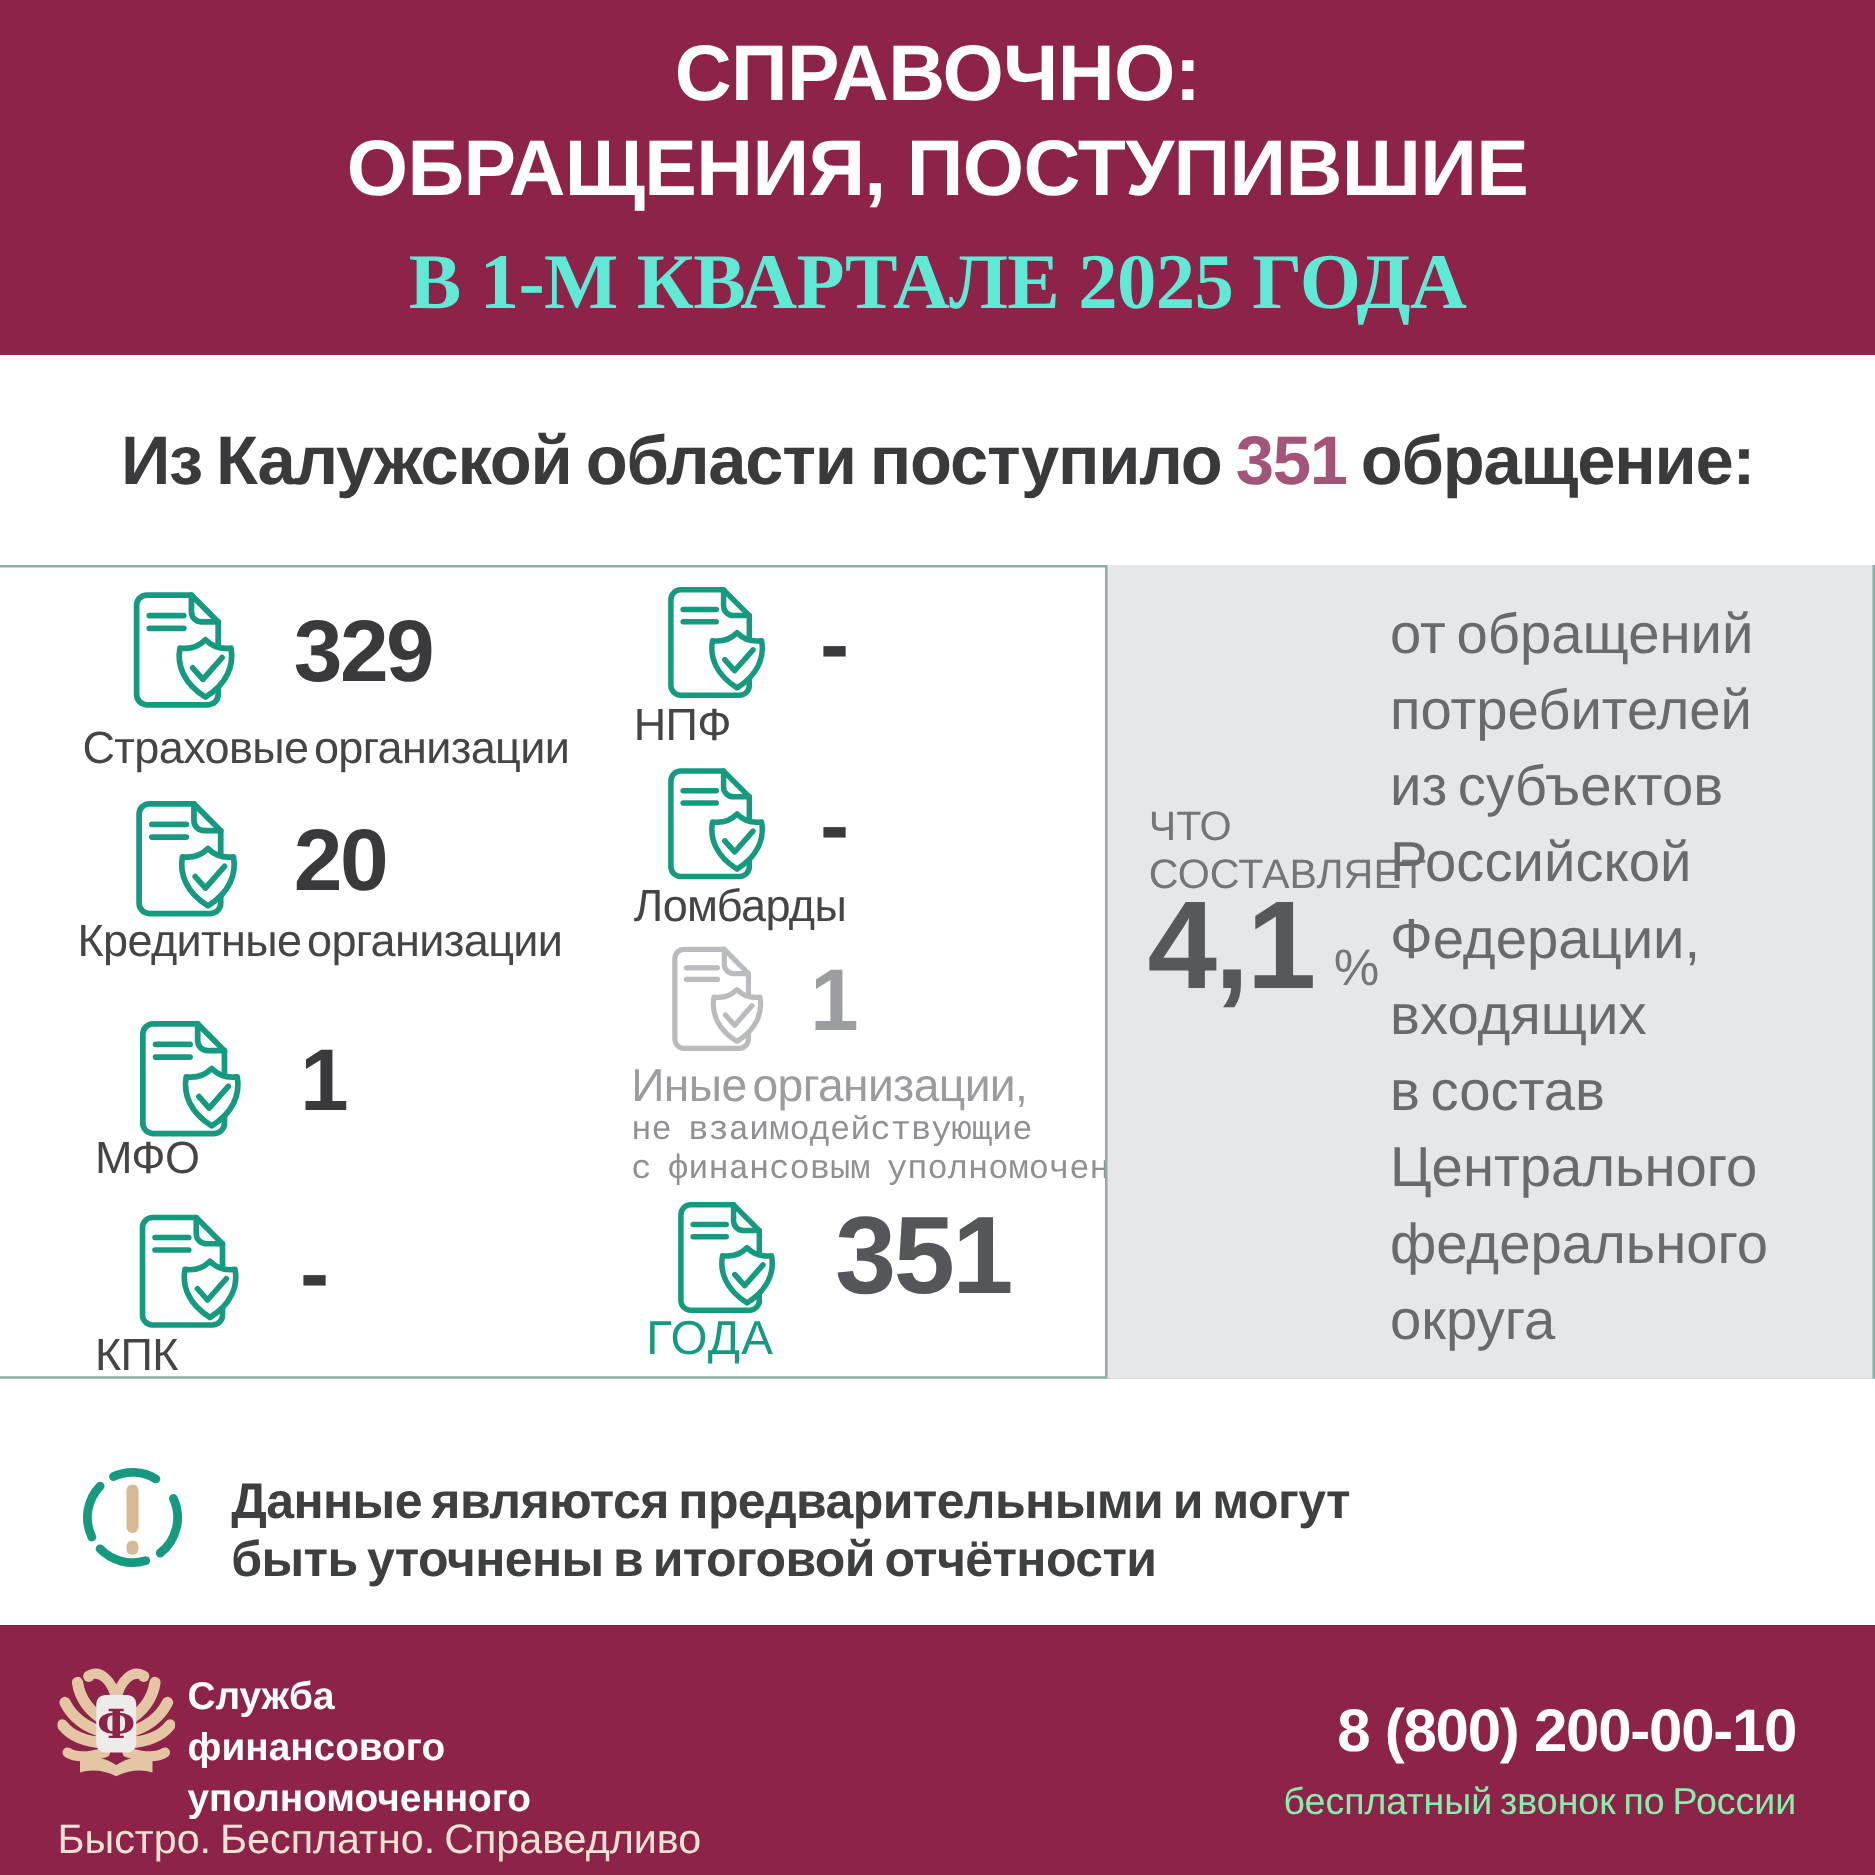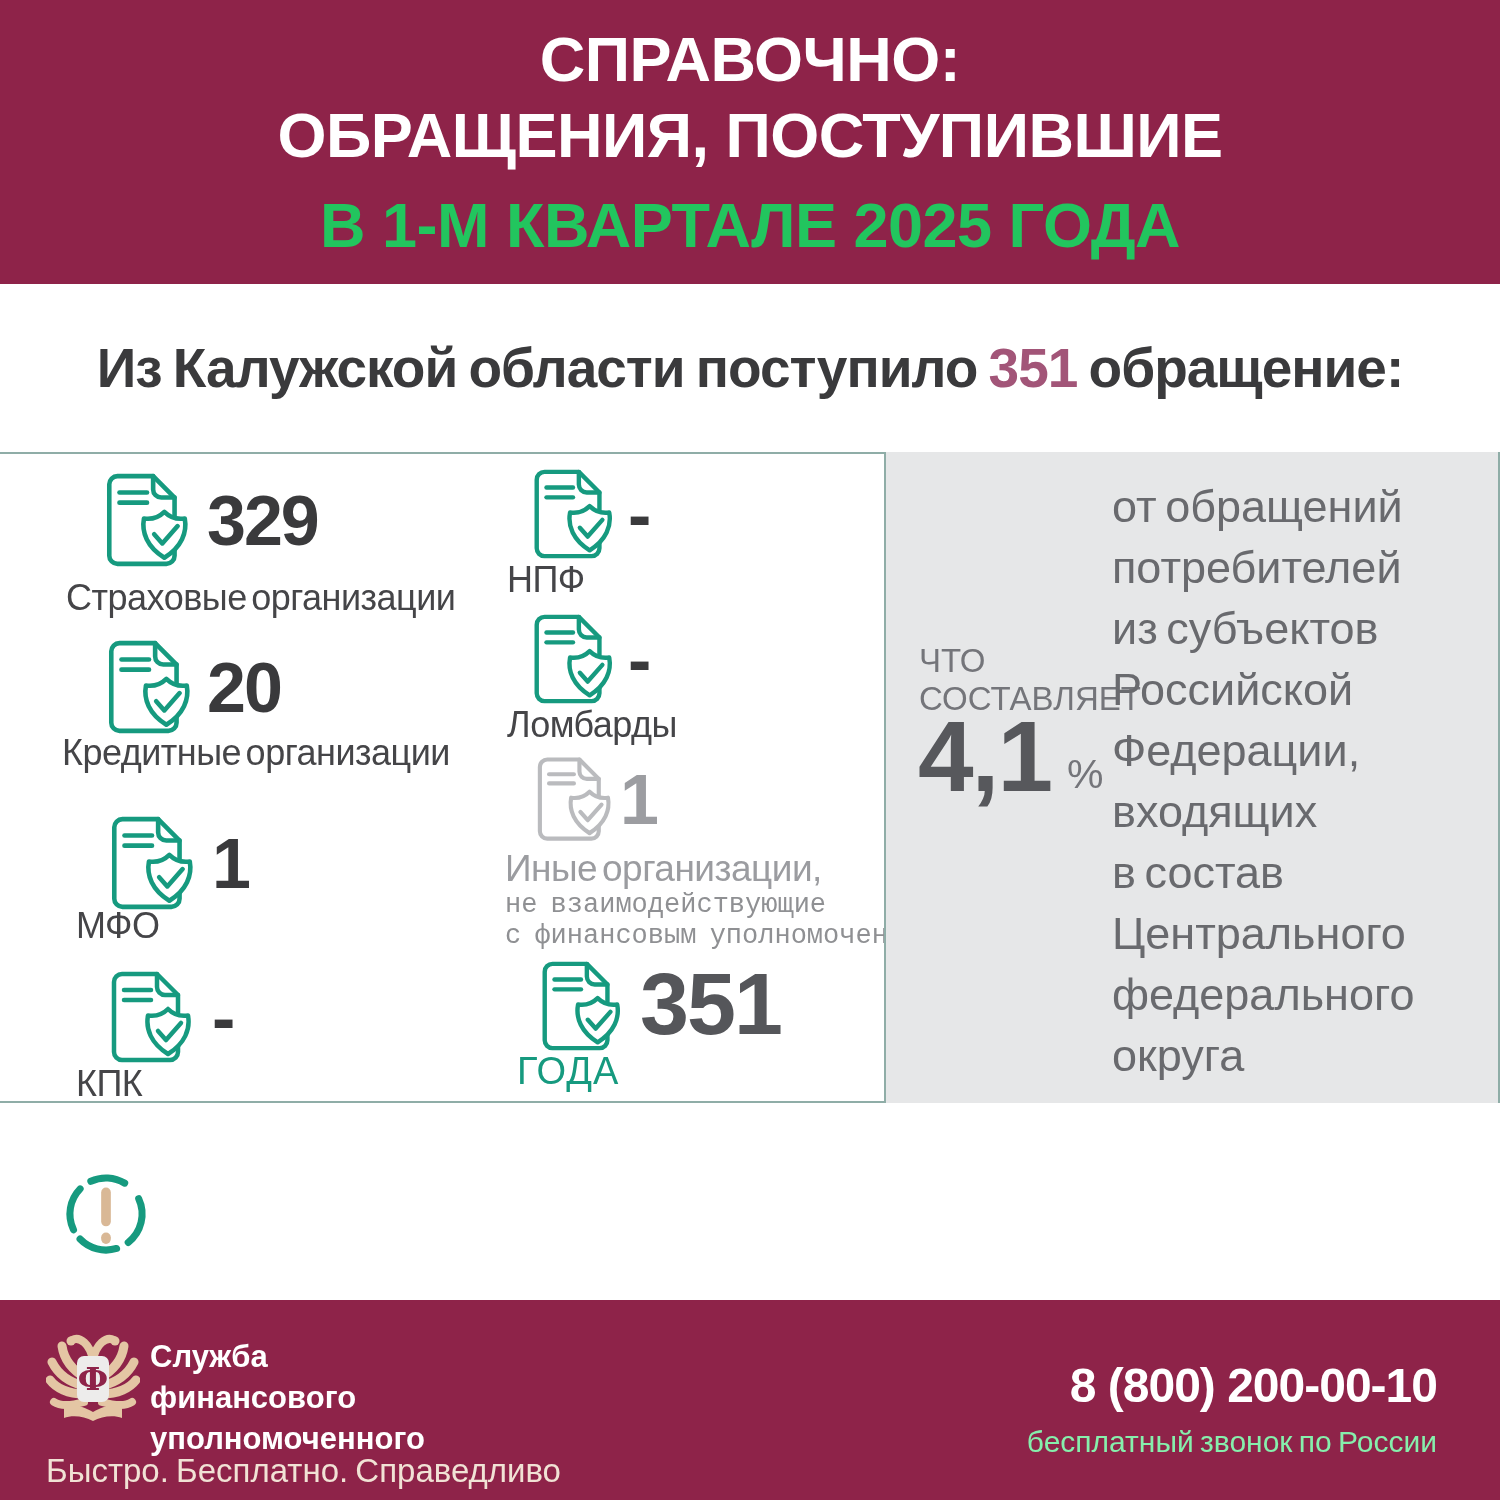--- a/index.html
+++ b/index.html
@@ -10,38 +10,38 @@
   }
   .abs{position:absolute;}
 
   
   .header{
     left:0;top:0;width:1500px;height:284px;background:#8E2349;
     display:flex;flex-direction:column;align-items:center;justify-content:center;
     row-gap:10px;text-align:center;
   }
   .hdr-line{font-size:63px;font-weight:700;color:#ffffff;line-height:1.05;letter-spacing:-0.5px;}
-  .hdr-line.accent{color:#22c55e;margin-top:14px;}
+  .hdr-line.accent{color:#5eead4;margin-top:14px;font-family:Liberation Serif, serif;}
 
   
   .title-band{
     left:0;top:284px;width:1500px;height:168px;
     display:flex;align-items:center;justify-content:center;white-space:pre;
   }
   .title{font-size:55px;font-weight:700;color:#3A3A3C;letter-spacing:-1px;word-spacing:-3px;}
   .title .count{color:#A25578;}
 
   
   .stats-band{
     left:0;top:452px;width:1500px;height:651px;box-sizing:border-box;
     border-top:2px solid #8FADA7;border-bottom:2px solid #8FADA7;background:#ffffff;
   }
   .doc-icon{color:#169A7F;}
   .doc-icon.gray{color:#BABBBE;}
-  .stat-value{font-size:70px;font-weight:700;color:#3A3A3C;letter-spacing:-2px;white-space:nowrap;}
+  .stat-value{font-size:70px;font-weight:700;color:#3A3A3C;letter-spacing:-2px;white-space:nowrap;margin-left:28px;}
   .stat-value.muted{color:#9C9DA1;}
   .stat-value.total{font-size:88px;color:#55565A;}
   .stat-label{font-size:36px;color:#454548;line-height:1.12;letter-spacing:-0.5px;word-spacing:-5px;white-space:nowrap;}
   .stat-label.muted{color:#9B9CA0;font-size:37px;}
   .stat-sublabel{font-size:27px;color:#8F9093;line-height:31px;white-space:pre-line;word-spacing:-3px;font-family:Liberation Mono, monospace;}
   .stat-label.total-label{color:#169A7F;font-size:38px;font-weight:400;letter-spacing:1px;}
 
   
   .share-panel{
     left:884px;top:452px;width:616px;height:651px;box-sizing:border-box;
@@ -182,20 +182,22 @@
 Центрального
 федерального
 округа</div>
   </div>
 
   <svg class="abs" style="left:62px;top:1170px" width="88" height="88" viewBox="0 0 100 100">
     <circle cx="50" cy="50" r="41" fill="none" stroke="#169A7F" stroke-width="8" stroke-linecap="round" stroke-dasharray="55 15 45 13 50 15 40 25" transform="rotate(-25 50 50)"></circle>
     <rect x="44.5" y="20" width="11" height="44" rx="5.5" fill="#D9B896"></rect>
     <rect x="44.5" y="71" width="11" height="13" rx="5.5" fill="#D9B896"></rect>
   </svg>
+  <div class="note-text abs" style="left:185px;top:1178px">Данные являются предварительными и могут
+быть уточнены в итоговой отчётности</div>
 
   <div class="footer abs">
     <svg class="abs" style="left:46px;top:26px" width="94" height="120" viewBox="0 0 94 120">
       <g fill="none" stroke="#E4C6A4" stroke-linecap="round">
         <path d="M40,52 C26,44 18,34 16,20" stroke-width="9"></path>
         <path d="M38,60 C22,56 12,48 6,36" stroke-width="9"></path>
         <path d="M38,68 C22,68 10,62 4,54" stroke-width="9"></path>
         <path d="M38,76 C24,80 14,80 8,76" stroke-width="8"></path>
         <path d="M54,52 C68,44 76,34 78,20" stroke-width="9"></path>
         <path d="M56,60 C72,56 82,48 88,36" stroke-width="9"></path>

